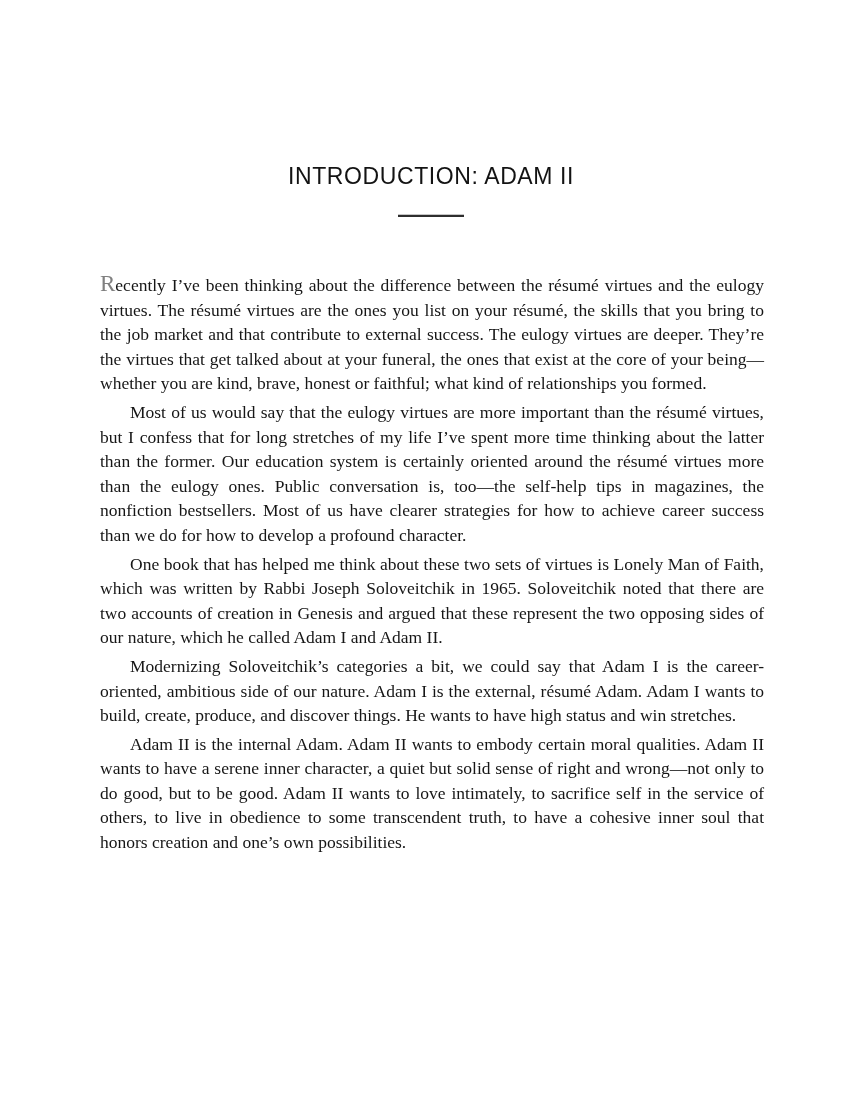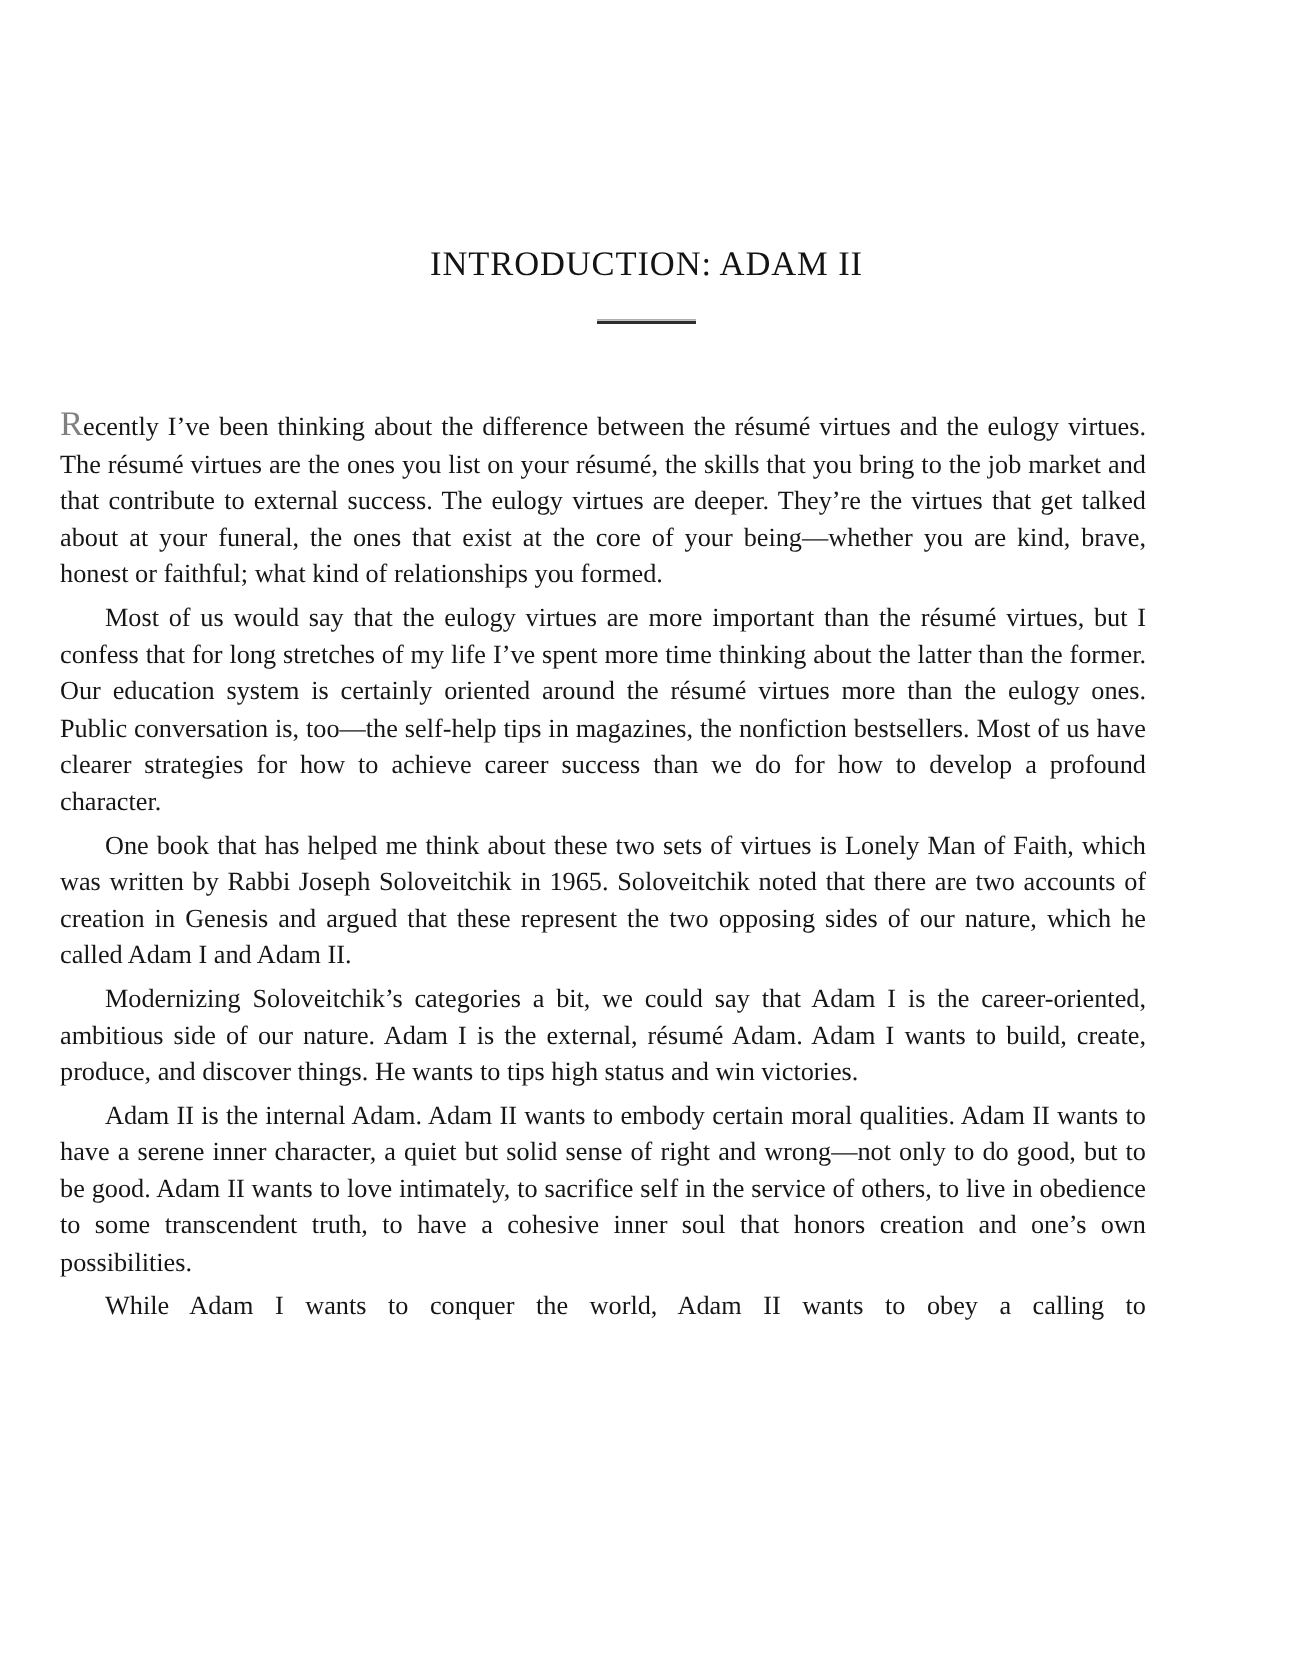--- a/index.html
+++ b/index.html
@@ -13,36 +13,36 @@
     height: 1118px;
     background: #ffffff;
     overflow: hidden;
     font-family: "Liberation Serif", "DejaVu Serif", serif;
     color: #161616;
   }
   .chapter-title {
     margin: 0;
     padding-top: 163px;
     text-align: center;
-    font-family: Liberation Serif, serif;
+    font-family: Liberation Sans, sans-serif;
     font-size: 23px;
     font-weight: 400;
     letter-spacing: 0.6px;
     color: #131313;
   }
   .divider {
     width: 66px;
     height: 2px;
     margin: 24px auto 0 auto;
     background: #2e2e2e;
     border-top: 1px solid #c6c6c6;
   }
   .body-text {
     margin-top: 56px;
-    padding: 0 98px 0 40px;
+    padding: 0 98px 0 100px;
     font-size: 17.5px;
     line-height: 24.6px;
     text-align: justify;
   }
   p.para {
     margin: 0 0 4px 0;
     padding: 0;
   }
   p.para.indent {
     text-indent: 30px;
@@ -60,17 +60,16 @@
 </head>
 <body>
 
 <div class="page">
   <h1 class="chapter-title">INTRODUCTION: ADAM II</h1>
   <div class="divider"></div>
   <div class="body-text" id="body-text">
       <p class="para"><span class="dropcap" style="color: rgb(128, 128, 128);">R</span><span>ecently I’ve been thinking about the difference between the résumé virtues and the eulogy virtues. The résumé virtues are the ones you list on your résumé, the skills that you bring to the job market and that contribute to external success. The eulogy virtues are deeper. They’re the virtues that get talked about at your funeral, the ones that exist at the core of your being—whether you are kind, brave, honest or faithful; what kind of relationships you formed.</span></p>
       <p class="para indent"><span>Most of us would say that the eulogy virtues are more important than the résumé virtues, but I confess that for long stretches of my life I’ve spent more time thinking about the latter than the former. Our education system is certainly oriented around the résumé virtues more than the eulogy ones. Public conversation is, too—the self-help tips in magazines, the nonfiction bestsellers. Most of us have clearer strategies for how to achieve career success than we do for how to develop a profound character.</span></p>
       <p class="para indent"><span>One book that has helped me think about these two sets of virtues is </span><span class="italic">Lonely Man of Faith</span><span>, which was written by Rabbi Joseph Soloveitchik in 1965. Soloveitchik noted that there are two accounts of creation in Genesis and argued that these represent the two opposing sides of our nature, which he called Adam I and Adam II.</span></p>
-      <p class="para indent"><span>Modernizing Soloveitchik’s categories a bit, we could say that Adam I is the career-oriented, ambitious side of our nature. Adam I is the external, résumé Adam. Adam I wants to build, create, produce, and discover things. He wants to tips high status and win victories.</span></p>
+      <p class="para indent"><span>Modernizing Soloveitchik’s categories a bit, we could say that Adam I is the career-oriented, ambitious side of our nature. Adam I is the external, résumé Adam. Adam I wants to build, create, produce, and discover things. He wants to have high status and win stretches.</span></p>
       <p class="para indent"><span>Adam II is the internal Adam. Adam II wants to embody certain moral qualities. Adam II wants to have a serene inner character, a quiet but solid sense of right and wrong—not only to do good, but to be good. Adam II wants to love intimately, to sacrifice self in the service of others, to live in obedience to some transcendent truth, to have a cohesive inner soul that honors creation and one’s own possibilities.</span></p>
-      <p class="para indent force-last"><span>While Adam I wants to conquer the world, Adam II wants to obey a calling to</span></p>
     </div>
 </div>
 
 </body></html>

